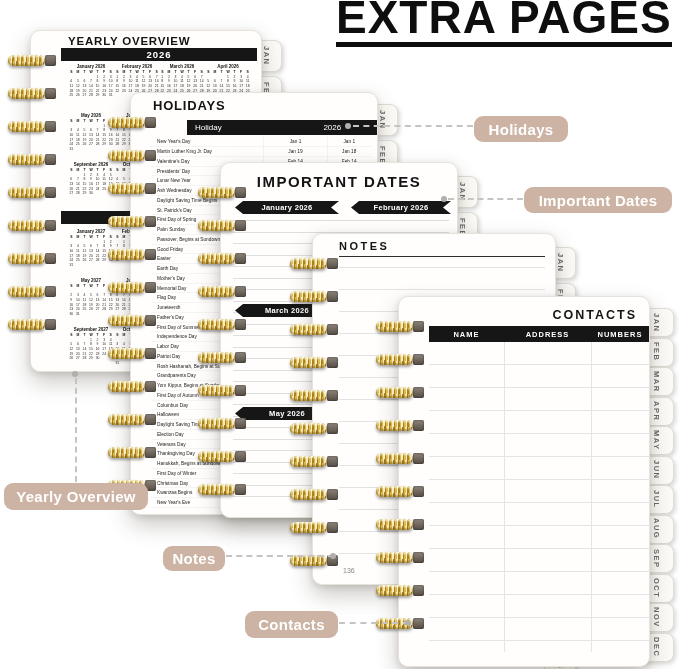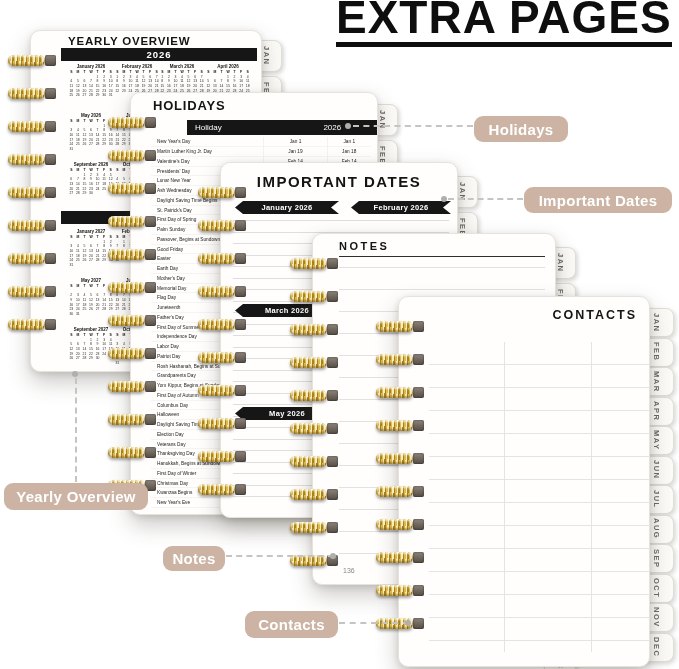--- a/index.html
+++ b/index.html
@@ -2077,20 +2077,25 @@
         <div class="tab" style="top: 159.5px; height: 27px;">JUN</div>
         <div class="tab" style="top: 189px; height: 27px;">JUL</div>
         <div class="tab" style="top: 218.5px; height: 27px;">AUG</div>
         <div class="tab" style="top: 248px; height: 27px;">SEP</div>
         <div class="tab" style="top: 277.5px; height: 27px;">OCT</div>
         <div class="tab" style="top: 307px; height: 27px;">NOV</div>
         <div class="tab" style="top: 336.5px; height: 27px;">DEC</div>
       </div>
     <div class="page">
       <div class="c-title">CONTACTS</div>
+      <div class="c-bar">
+        <span class="cc0">NAME</span>
+        <span class="cc1">ADDRESS</span>
+        <span class="cc2">NUMBERS</span>
+      </div>
       <div id="cgrid">
           <div class="c-hline" style="top: 67px;"></div>
           <div class="c-hline" style="top: 90px;"></div>
           <div class="c-hline" style="top: 113px;"></div>
           <div class="c-hline" style="top: 136px;"></div>
           <div class="c-hline" style="top: 159px;"></div>
           <div class="c-hline" style="top: 182px;"></div>
           <div class="c-hline" style="top: 205px;"></div>
           <div class="c-hline" style="top: 228px;"></div>
           <div class="c-hline" style="top: 251px;"></div>

